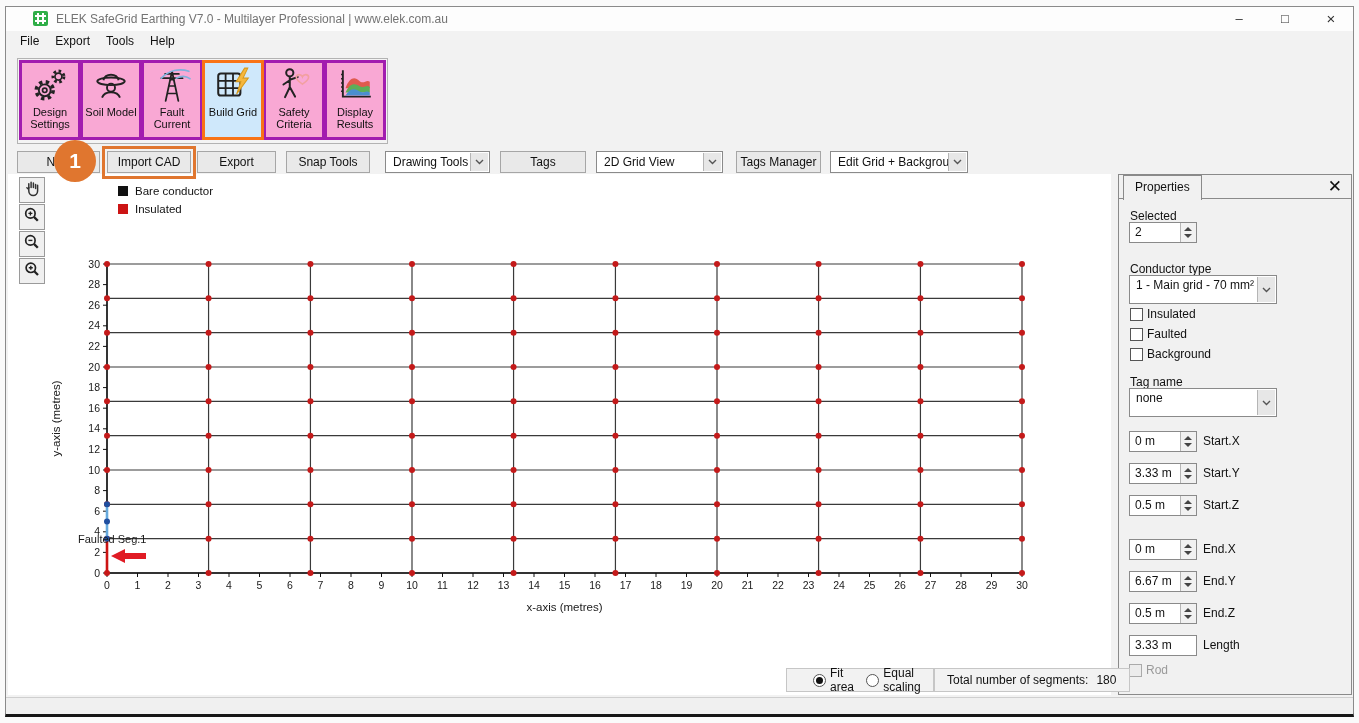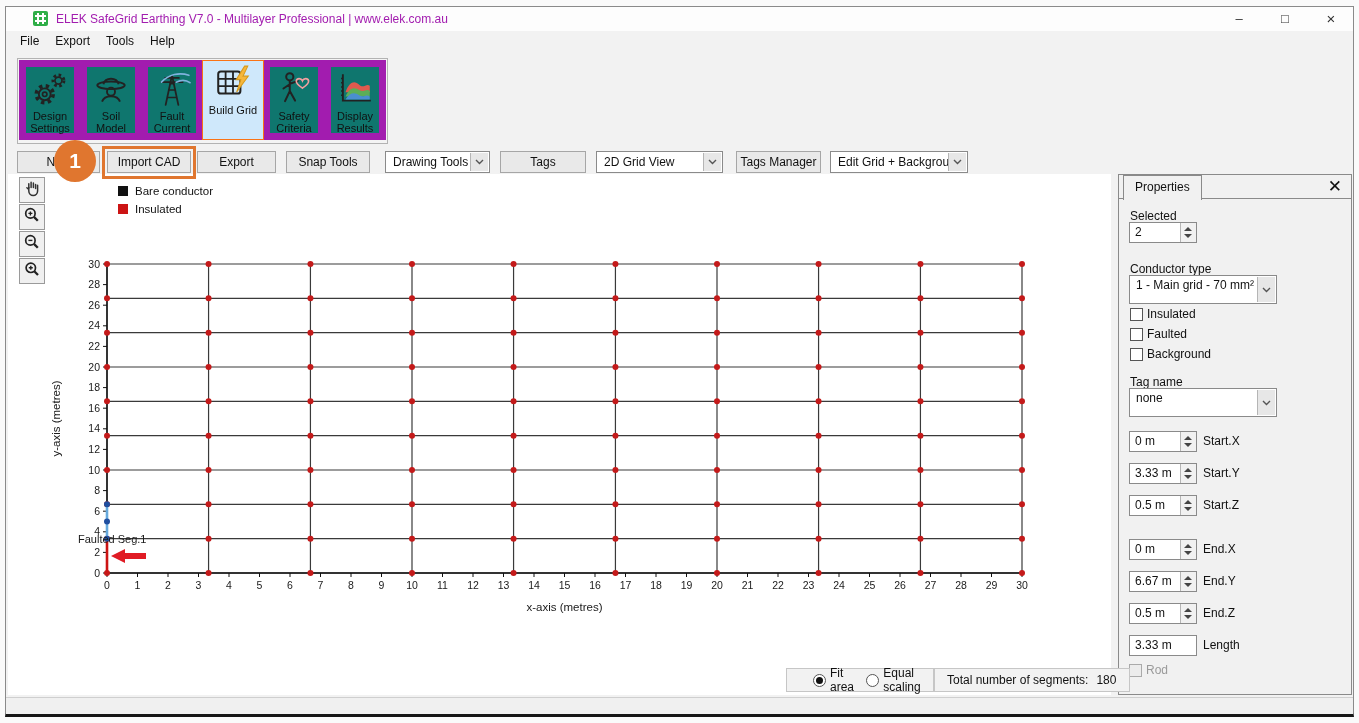--- a/index.html
+++ b/index.html
@@ -8,34 +8,34 @@
        -webkit-font-smoothing:antialiased;overflow:hidden;}
   .frame{position:absolute;left:5px;top:6px;width:1347px;height:706px;
          background:#f2f2f2;border:1px solid #8a8a8a;border-bottom:4px solid #161616;}
   
   .titlebar{position:absolute;left:0;top:0;width:100%;height:24px;background:#fdfdfd;}
   .appicon{position:absolute;left:27px;top:4px;width:15px;height:15px;background:#2fae47;
            border-radius:2px;}
   .appicon::before,.appicon::after{content:"";position:absolute;background:#fff;}
   .appicon::before{left:4px;top:2px;width:2px;height:11px;box-shadow:5px 0 0 #fff;}
   .appicon::after{left:2px;top:4px;width:11px;height:2px;box-shadow:0 5px 0 #fff;}
-  .title-text{position:absolute;left:50px;top:0;line-height:24px;font-size:12px;color:#a21caf;}
+  .title-text{position:absolute;left:50px;top:0;line-height:24px;font-size:12px;color:#737373;}
   .winctl{position:absolute;top:0;height:24px;width:44px;text-align:center;line-height:23px;
           font-size:13px;color:#333;cursor:default;}
   
   .menubar{position:absolute;left:0;top:24px;width:100%;height:21px;display:flex;
            align-items:center;padding-left:6px;box-sizing:border-box;background:#f2f2f2;}
   .menu-item{font-size:12px;padding:0 8px;line-height:21px;}
   
   .ribbon{position:absolute;left:11px;top:51px;height:82px;display:flex;
           border:1px solid #b3b3b3;background:#f4f4f4;padding:1px;box-sizing:content-box;}
-  .rbtn{width:62px;height:80px;border:7px solid #a21caf;margin-left:-1px;background:#0f766e;
+  .rbtn{width:62px;height:80px;border:3px solid #a21caf;margin-left:-1px;background:#f9a8d4;
         display:flex;flex-direction:column;align-items:center;box-sizing:border-box;}
   .rbtn:first-child{margin-left:0;}
-  .rbtn.active{background:#cfe8fb;border:1px solid #f97316;z-index:2;}
+  .rbtn.active{background:#cfe8fb;border:3px solid #f97316;z-index:2;}
   .rbtn .icon{width:38px;height:38px;margin-top:3px;}
   .rbtn .rlabel{font-size:11px;line-height:12px;text-align:center;margin-top:2px;color:#111;}
   
   .tbtn{position:absolute;top:144px;height:22px;background:#e9e9e9;border:1px solid #a6a6a6;
         font-size:12px;text-align:center;line-height:20px;box-sizing:border-box;color:#111;}
   .tsel{position:absolute;top:144px;height:22px;background:#fff;border:1px solid #8a8a8a;
         font-size:12px;line-height:20px;box-sizing:border-box;padding-left:7px;color:#111;}
   .tsel .chev,.psel .chev{position:absolute;right:1px;top:1px;bottom:1px;width:17px;
         background:#e7e7e7;border-left:1px solid #b5b5b5;display:flex;align-items:center;
         justify-content:center;}

